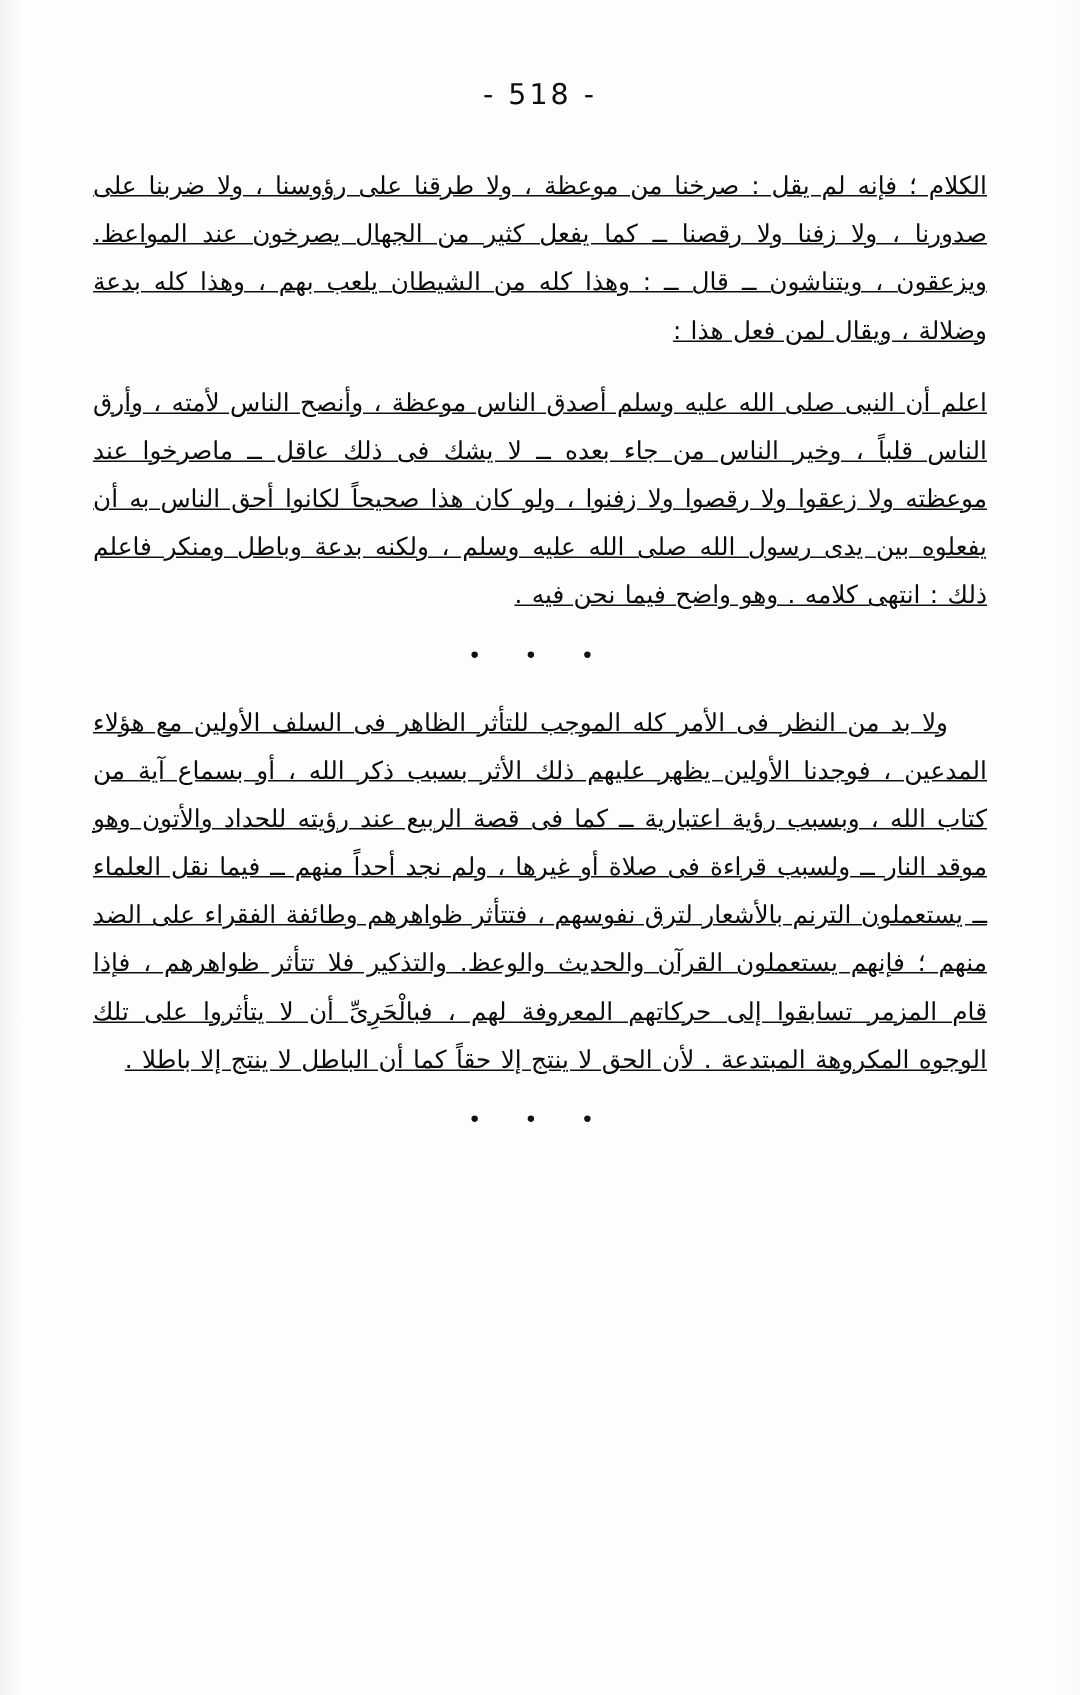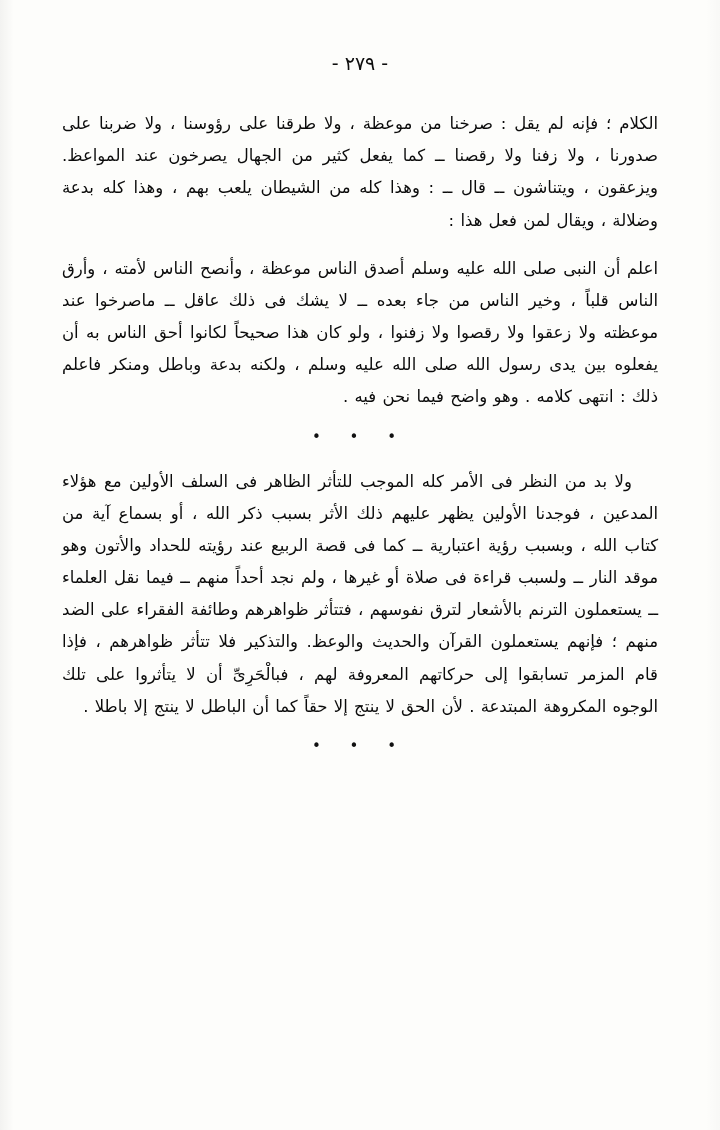--- a/index.html
+++ b/index.html
@@ -52,20 +52,21 @@
     text-align: center;
     letter-spacing: 12px;
     font-size: 15px;
     color: #111111;
     margin: 4px 0 14px 0;
     line-height: 1;
     height: 22px;
   }
   .block {
     margin-bottom: 10px;
+    text-decoration: underline;
   }
   .edge-fade {
     position: absolute;
     top: 0;
     bottom: 0;
     width: 14px;
     pointer-events: none;
   }
   .edge-fade.left {
     left: 0;
@@ -77,21 +78,21 @@
   }
 </style>
 </head>
 <body>
 
 <div class="page">
 
   <div class="edge-fade left"></div>
   <div class="edge-fade right"></div>
 
-  <div class="page-number">‏- ٢٧٩ -</div>
+  <div class="page-number">‏- 518 -</div>
 
   <div class="block">
     <p class="para tight">الكلام ؛ فإنه لم يقل : صرخنا من موعظة ، ولا طرقنا على رؤوسنا ، ولا ضربنا على صدورنا ، ولا زفنا ولا رقصنا ــ كما يفعل كثير من الجهال يصرخون عند المواعظ. ويزعقون ، ويتناشون ــ قال ــ : وهذا كله من الشيطان يلعب بهم ، وهذا كله بدعة وضلالة ، ويقال لمن فعل هذا :</p>
   </div>
 
   <div class="block">
     <p class="para tight">اعلم أن النبى صلى الله عليه وسلم أصدق الناس موعظة ، وأنصح الناس لأمته ، وأرق الناس قلباً ، وخير الناس من جاء بعده ــ لا يشك فى ذلك عاقل ــ ماصرخوا عند موعظته ولا زعقوا ولا رقصوا ولا زفنوا ، ولو كان هذا صحيحاً لكانوا أحق الناس به أن يفعلوه بين يدى رسول الله صلى الله عليه وسلم ، ولكنه بدعة وباطل ومنكر فاعلم ذلك : انتهى كلامه . وهو واضح فيما نحن فيه .</p>
   </div>
 
   <div class="divider">• • •</div>

